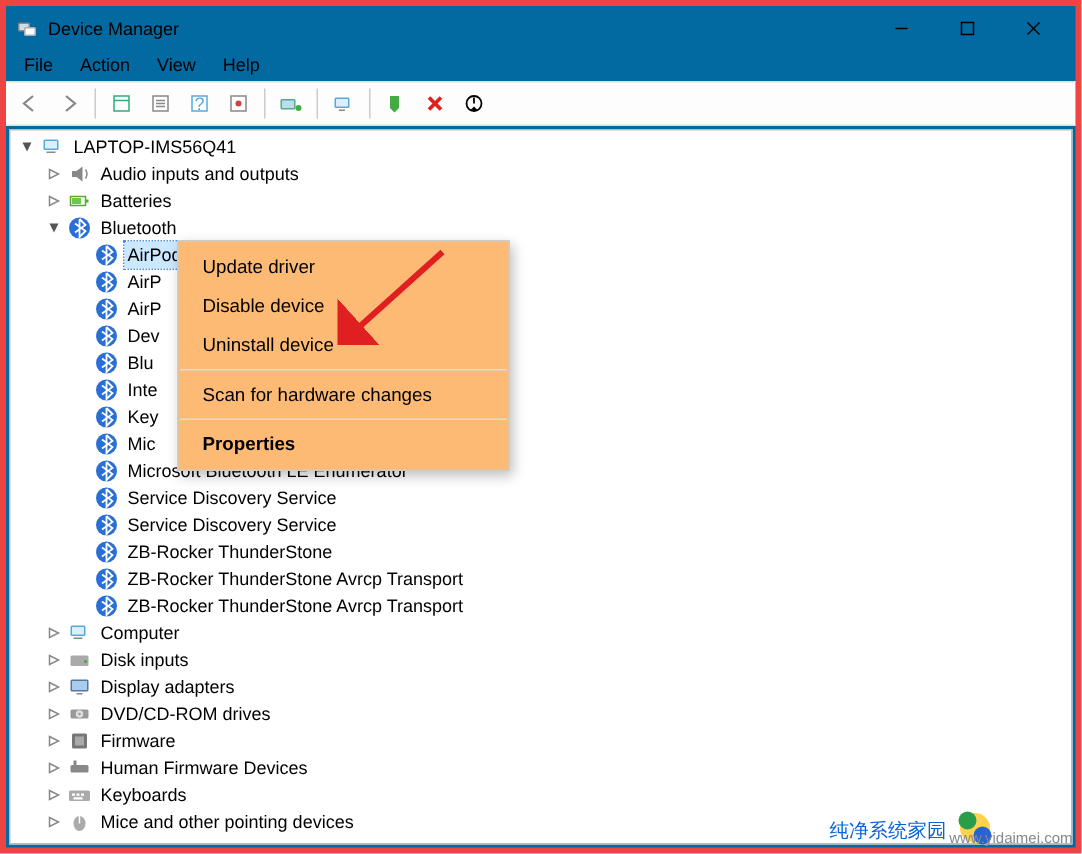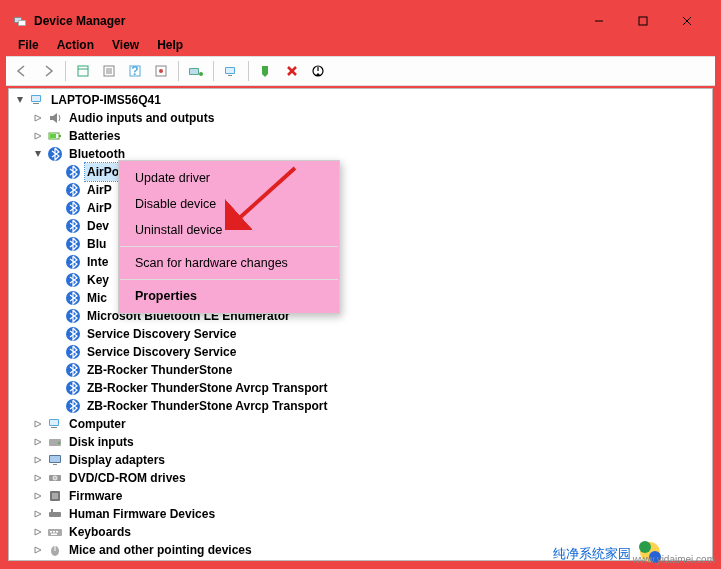--- a/index.html
+++ b/index.html
@@ -1,37 +1,37 @@
 <!DOCTYPE html>
 <html><head>
 <meta charset="utf-8">
 <style>
   * { box-sizing: border-box; margin: 0; padding: 0; font-family: "Segoe UI", Tahoma, sans-serif; font-size: 12px; }
   body { width: 721px; height: 569px; background: #e8e8e8; overflow: hidden; position: relative; }
-  .window { position: absolute; inset: 0; background: #ef4444; border: 6px solid #ef4444; display: flex; flex-direction: column; font-weight: bold; }
+  .window { position: absolute; inset: 0; background: #0369a1; border: 4px solid #ef4444; display: flex; flex-direction: column; }
   .titlebar { height: 30px; display: flex; align-items: center; padding: 0 6px; }
   .titlebar .icon { width:16px; height:16px; margin-right:6px; display:flex;align-items:center;justify-content:center;}
   .titlebar .title { flex: 0 0 auto; font-size: 12px; }
   .titlebar .spacer { flex: 1; }
   .winbtn { width: 44px; height: 28px; display: flex; align-items: center; justify-content: center; }
   .menubar { height: 20px; display: flex; align-items: flex-start; padding: 0 4px; gap: 2px; }
   .menubar span { padding: 2px 8px; }
   .toolbar { height: 30px; border-top: 1px solid #ddd; border-bottom: 1px solid #ddd; display: flex; align-items: center; padding: 0 4px; gap: 2px; background: #fdfdfd; }
   .toolbtn { width: 24px; height: 24px; display: flex; align-items: center; justify-content: center; border: 1px solid transparent; }
   .sep { width: 1px; height: 20px; background: #ccc; margin: 0 3px; }
   .tree { flex: 1; overflow: auto; border: 1px solid #bbb; margin: 2px; background: #fff; padding-top: 2px; position:relative; }
   .node { display: flex; align-items: center; height: 18px; line-height: 18px; white-space: nowrap; }
   .node .exp { width: 14px; height: 14px; display: inline-flex; align-items: center; justify-content: center; margin-right: 2px; color: #666; }
   .node .ico { width: 16px; height: 16px; margin-right: 4px; display:inline-flex; align-items:center; justify-content:center;}
   .node .lbl { padding: 0 2px; }
   .node.selected .lbl { background: #cce8ff; outline: 1px dotted #4a90d9; }
   .indent0 { padding-left: 4px; }
   .indent1 { padding-left: 22px; }
   .indent2 { padding-left: 40px; }
-  .ctxmenu { position: absolute; left: 118px; top: 160px; width: 222px; background: #f9a8d4; border: 1px solid #ccc; box-shadow: 2px 3px 8px rgba(0,0,0,.25); padding: 4px 0; z-index: 10; }
+  .ctxmenu { position: absolute; left: 118px; top: 160px; width: 222px; background: #fdba74; border: 1px solid #ccc; box-shadow: 2px 3px 8px rgba(0,0,0,.25); padding: 4px 0; z-index: 10; }
   .ctxitem { height: 26px; padding: 0 16px; display: flex; align-items: center; font-size: 12.5px; }
   .ctxsep { height: 1px; background: #ddd; margin: 3px 1px; }
   .arrow { position: absolute; left: 225px; top: 160px; z-index: 20; pointer-events:none;}
   .watermark { position: absolute; bottom: 6px; right: 90px; font-size: 13px; color: #0a63d4; z-index:30; }
   .wm-url { position: absolute; bottom: 4px; right: 6px; font-size: 10px; color: #888; z-index:30;}
   .wm-logo { position:absolute; bottom:2px; right:56px; z-index:30;}
   svg { display:block; }
 </style>
 </head>
 <body>

